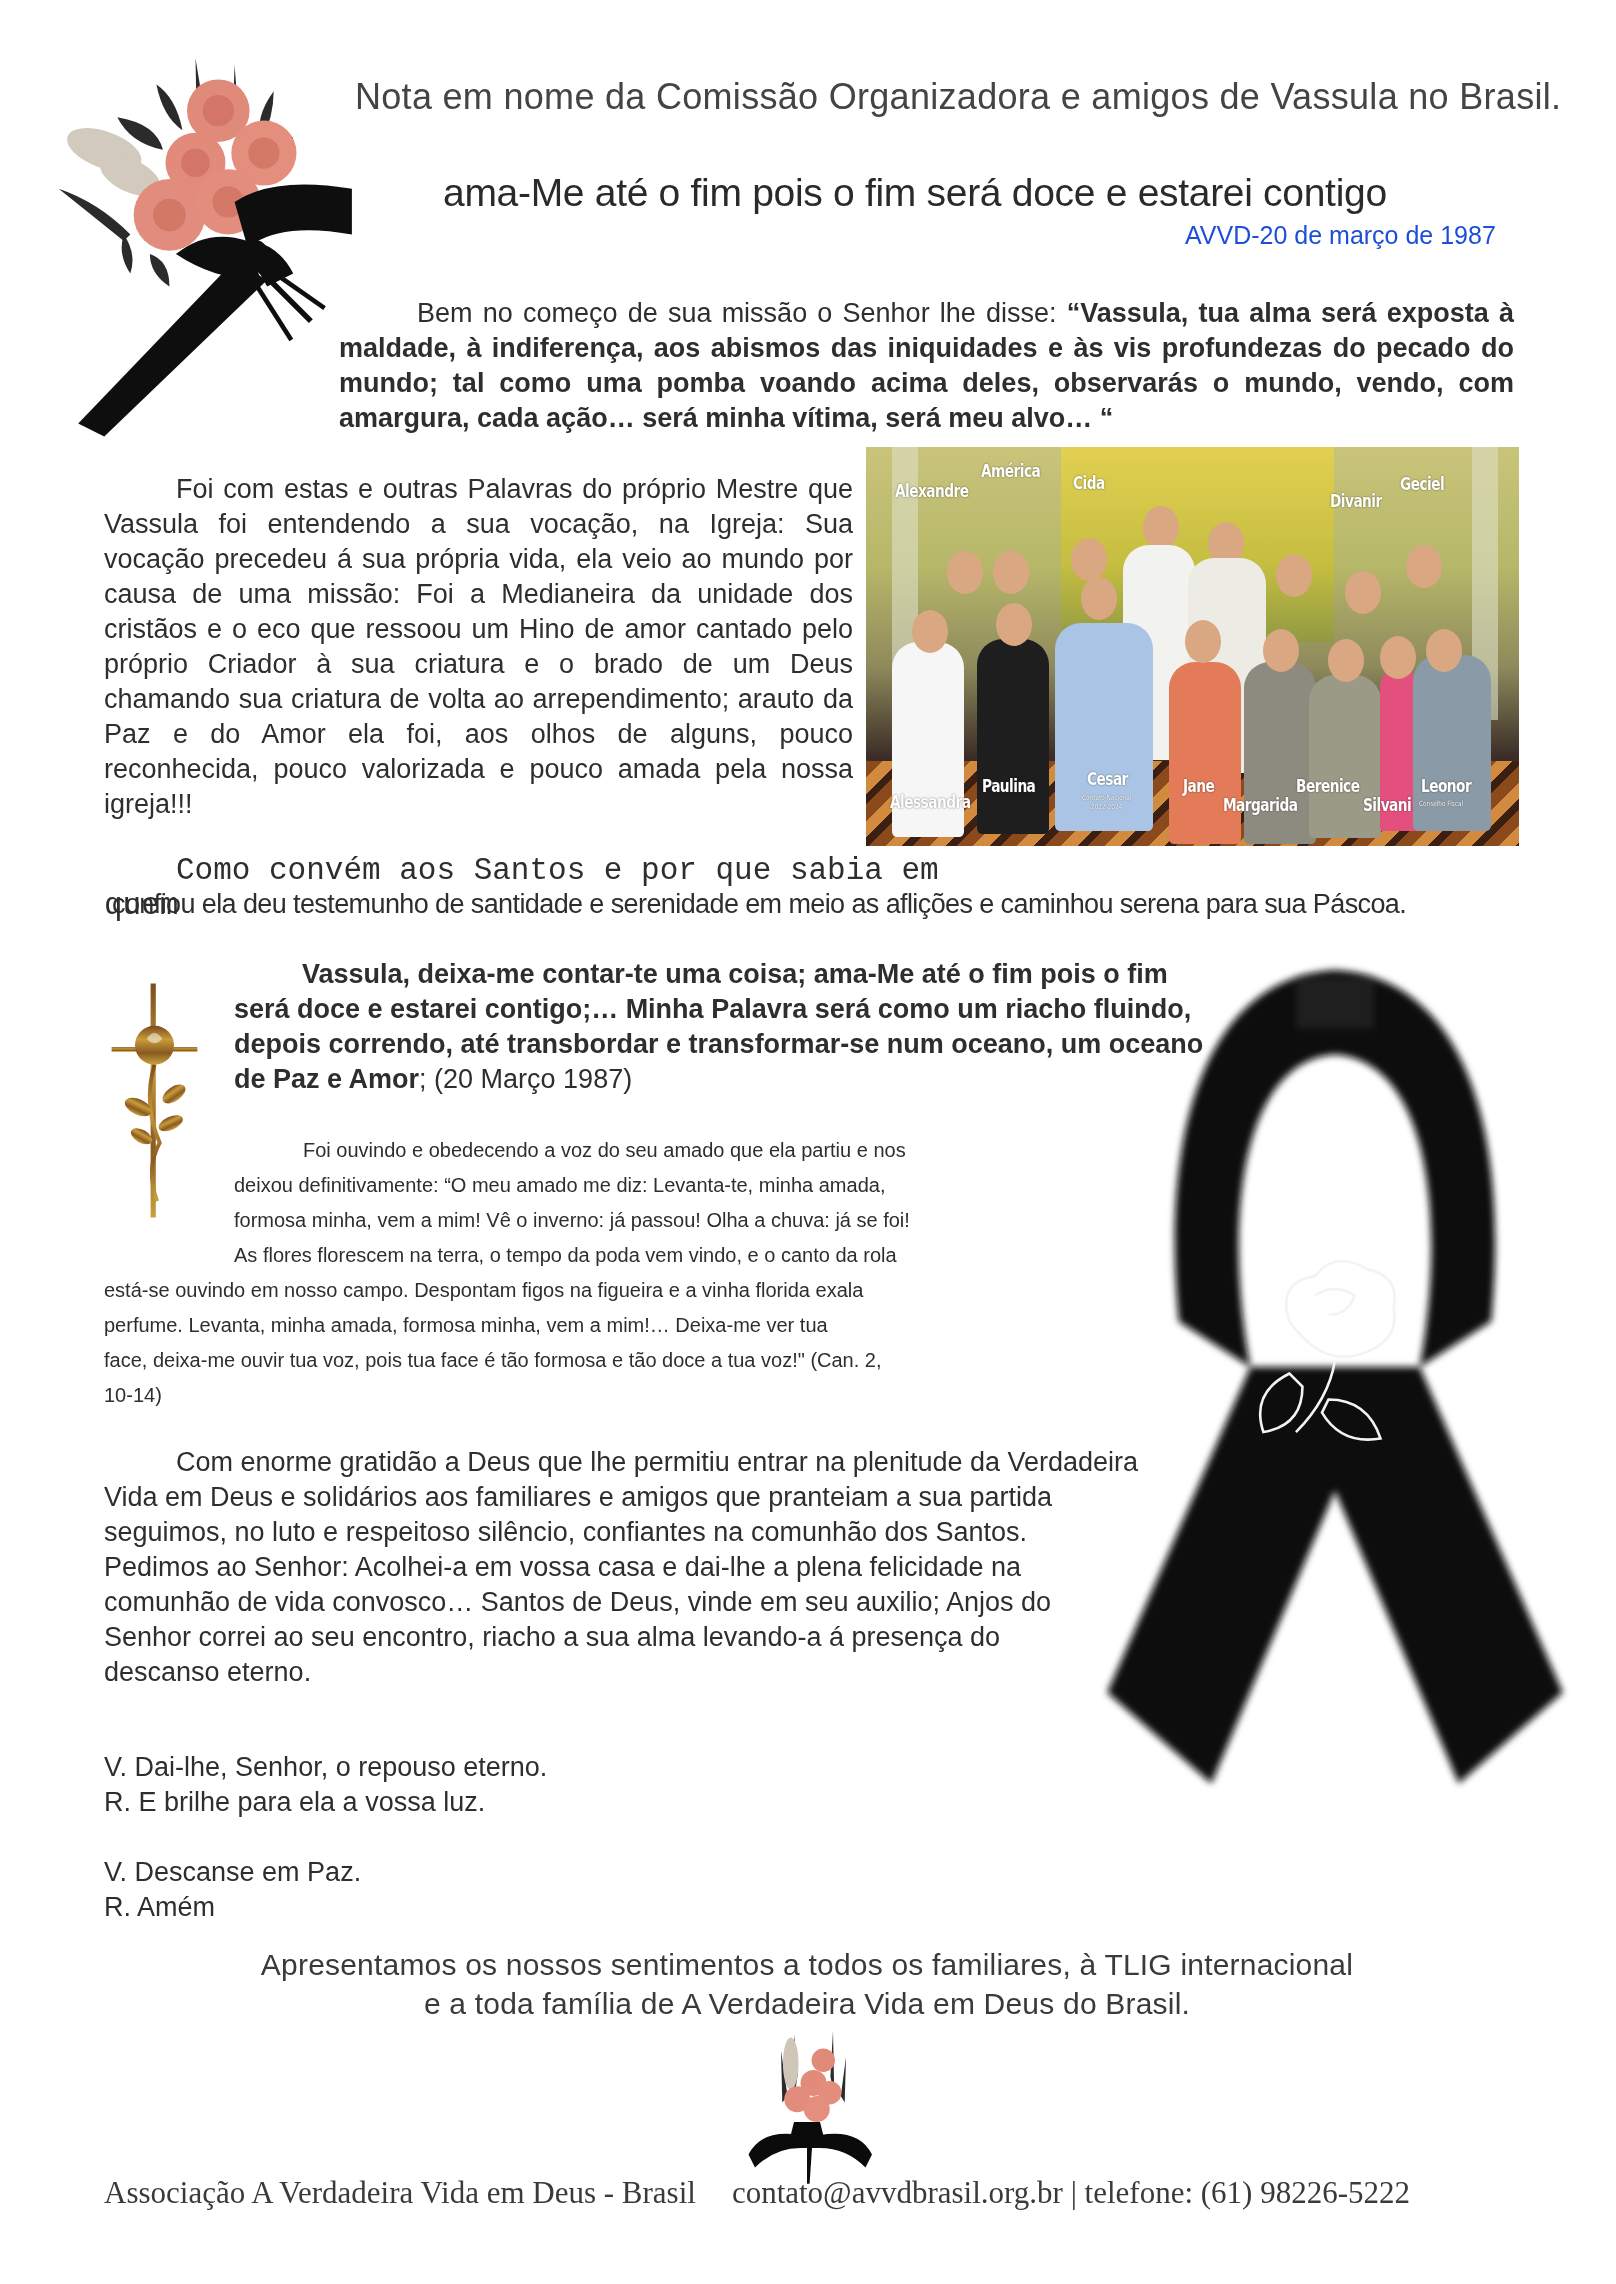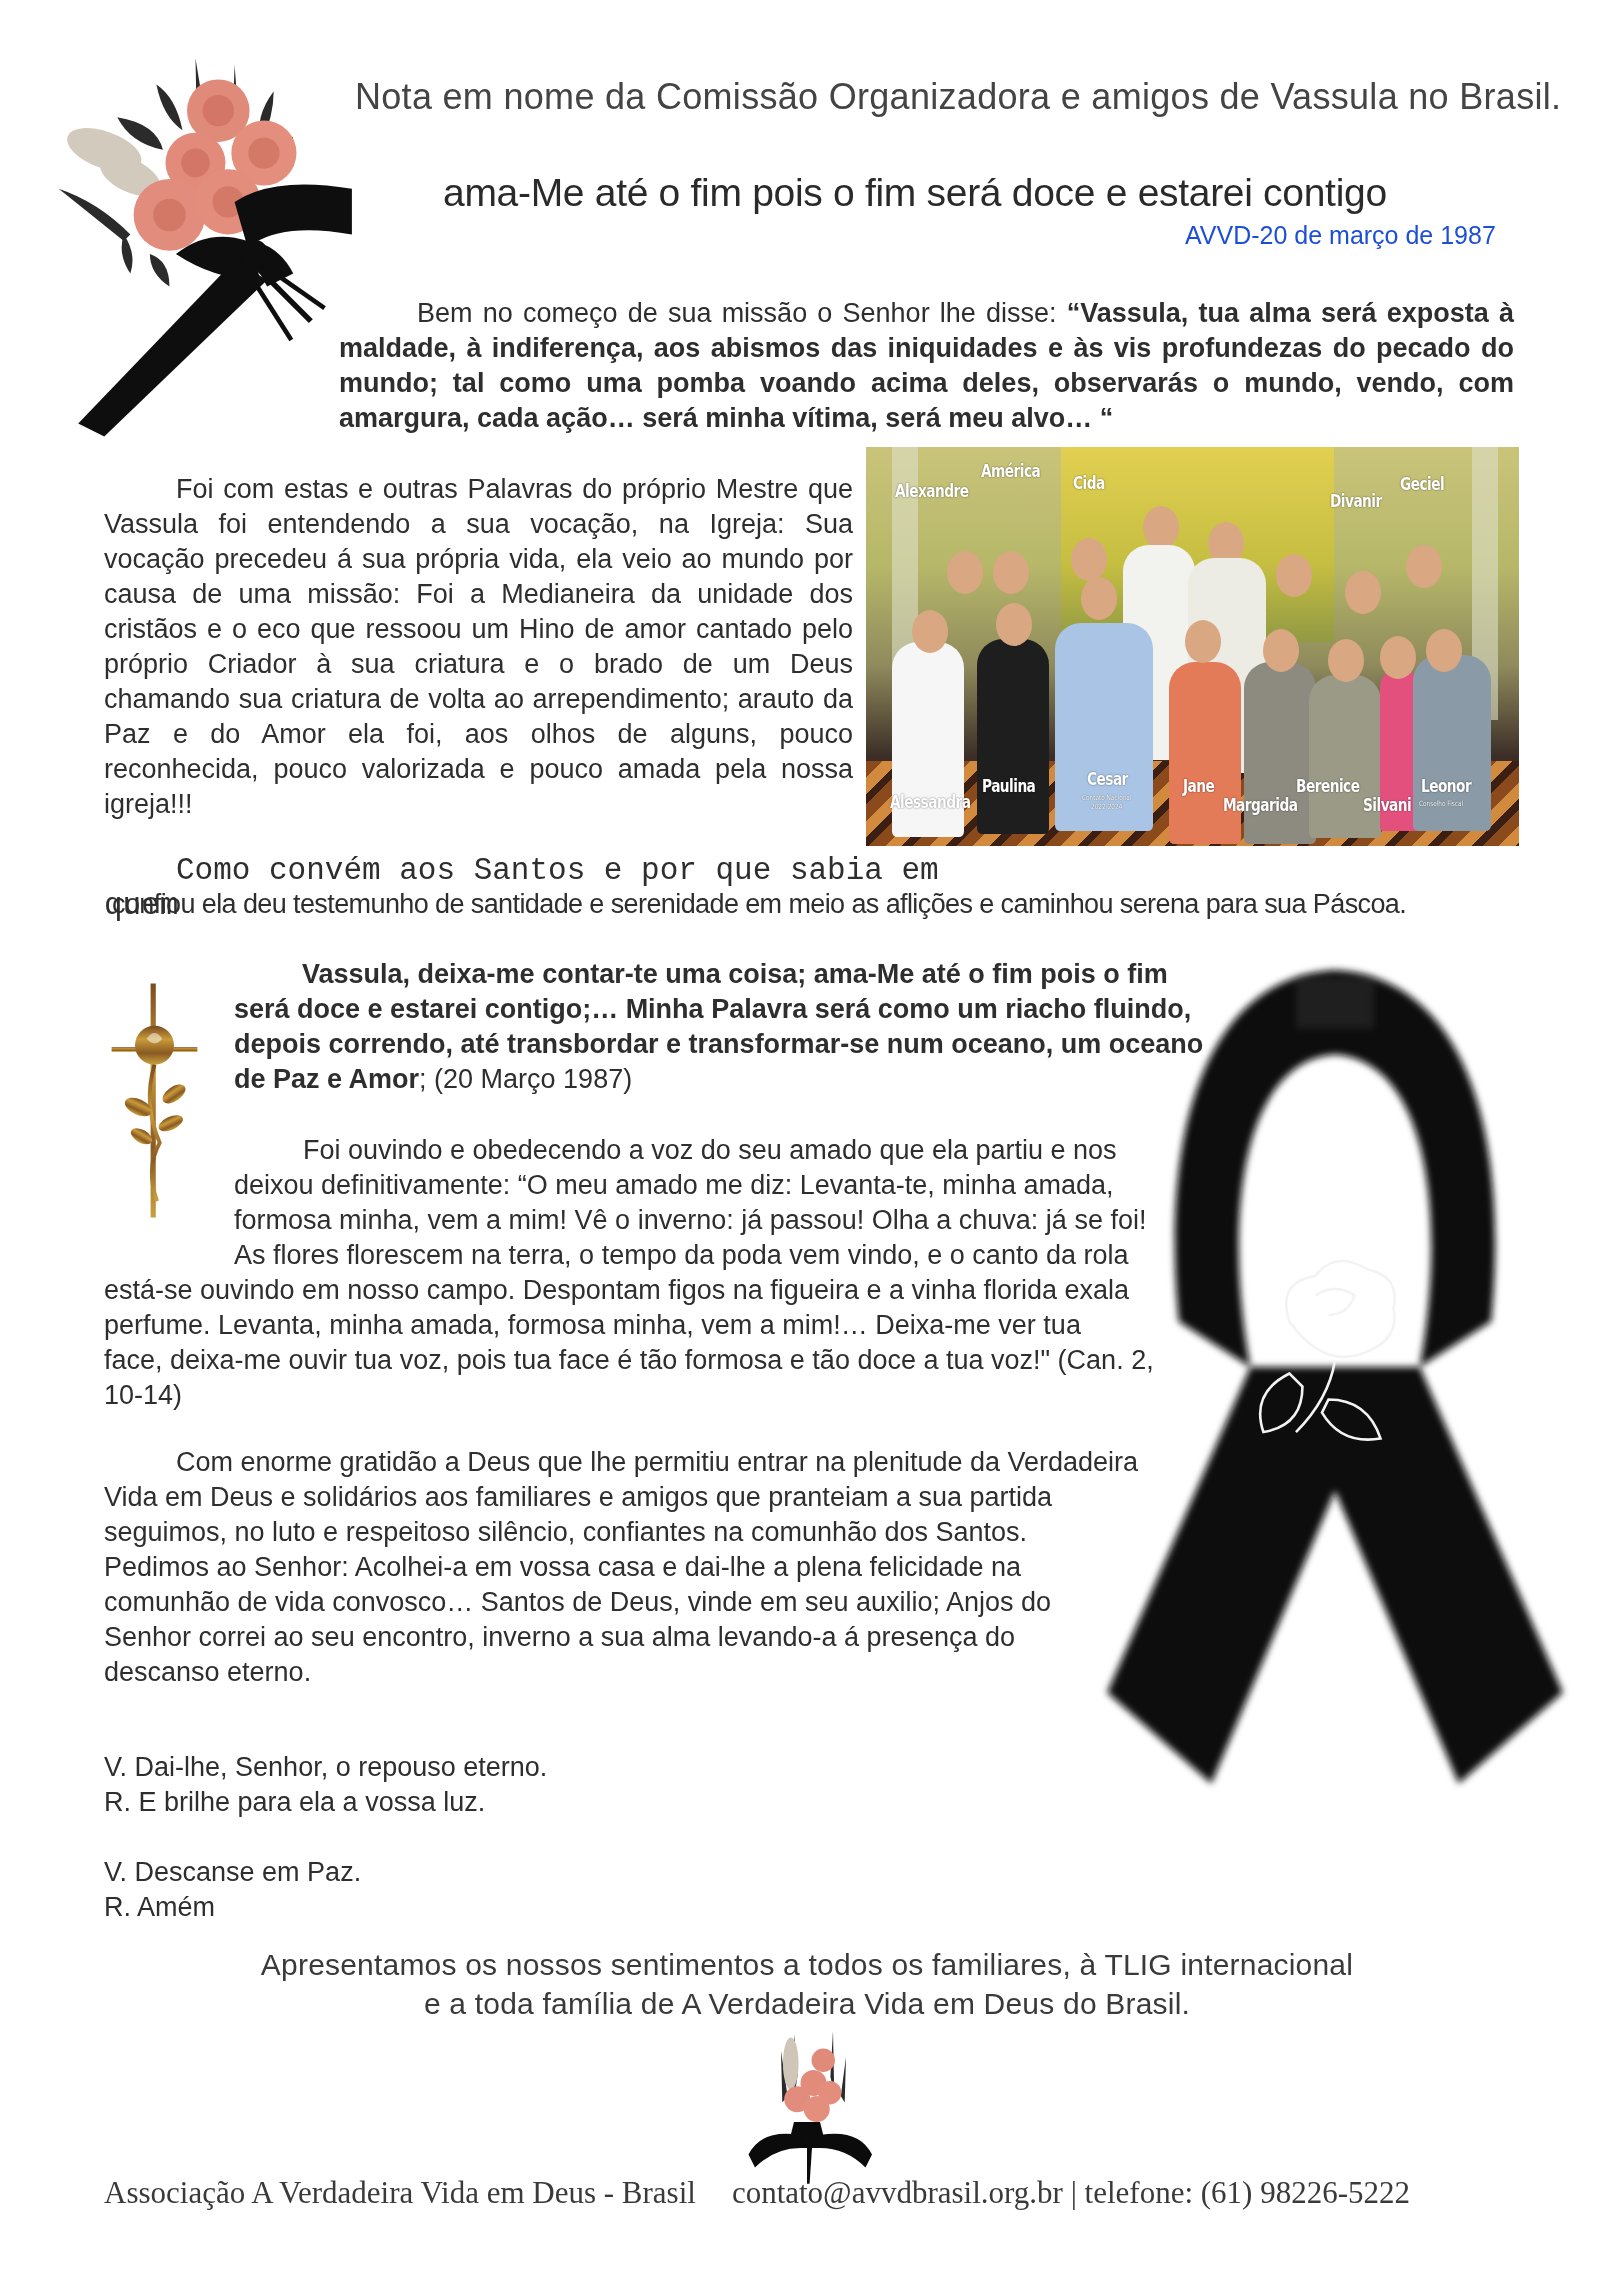--- a/index.html
+++ b/index.html
@@ -45,21 +45,21 @@
   
   #para2a { left: 104px; top: 853px; width: 912px; font-size: 31px; line-height: 35px; font-family: Liberation Mono, monospace; }
   #para2b { left: 104px; top: 887px; width: 1432px; font-size: 27px; line-height: 35px; white-space: nowrap; letter-spacing: -0.6px; margin-left: 8px; }
 
   
   #quote2 { left: 234px; top: 957px; width: 970px; font-size: 27px; line-height: 35px; }
   #quote2 b { font-weight: bold; }
   #quote2 .lead { display: inline-block; width: 68px; }
 
   
-  #para3 { left: 104px; top: 1133px; width: 1042px; font-size: 27px; line-height: 35px; }
+  #para3 { left: 104px; top: 1133px; width: 1042px; font-size: 20px; line-height: 35px; }
   #para3 .l { display: block; white-space: nowrap; }
   #para3 .ind1 { padding-left: 199px; }
   #para3 .ind2 { padding-left: 130px; }
 
   
   #para4 { left: 104px; top: 1445px; width: 1068px; font-size: 27px; line-height: 35px; }
   #para4 .l { display: block; white-space: nowrap; }
 
   
   #prayer { left: 104px; top: 1750px; width: 586px; font-size: 27px; line-height: 35px; }
@@ -251,21 +251,21 @@
     </g>
   </svg>
 </div>
 
 <div id="para4" class="abs txt">
   <span class="l" style="padding-left:72px">Com enorme gratidão a Deus que lhe permitiu entrar na plenitude da Verdadeira</span>
   <span class="l">Vida em Deus e solidários aos familiares e amigos que pranteiam a sua partida</span>
   <span class="l">seguimos, no luto e respeitoso silêncio, confiantes na comunhão dos Santos.</span>
   <span class="l">Pedimos ao Senhor: Acolhei-a em vossa casa e dai-lhe a plena felicidade na</span>
   <span class="l">comunhão de vida convosco…  Santos de Deus, vinde em seu auxilio; Anjos do</span>
-  <span class="l">Senhor correi ao seu encontro, inverno a sua alma levando-a á presença do</span>
+  <span class="l">Senhor correi ao seu encontro, riacho a sua alma levando-a á presença do</span>
   <span class="l">descanso eterno.</span>
 </div>
 
 <div id="prayer" class="abs txt">
   <div>V. Dai-lhe, Senhor, o repouso eterno.</div>
   <div>R. E brilhe para ela a vossa luz.</div>
   <div class="gap"></div>
   <div>V. Descanse em Paz.</div>
   <div>R. Amém</div>
 </div>

